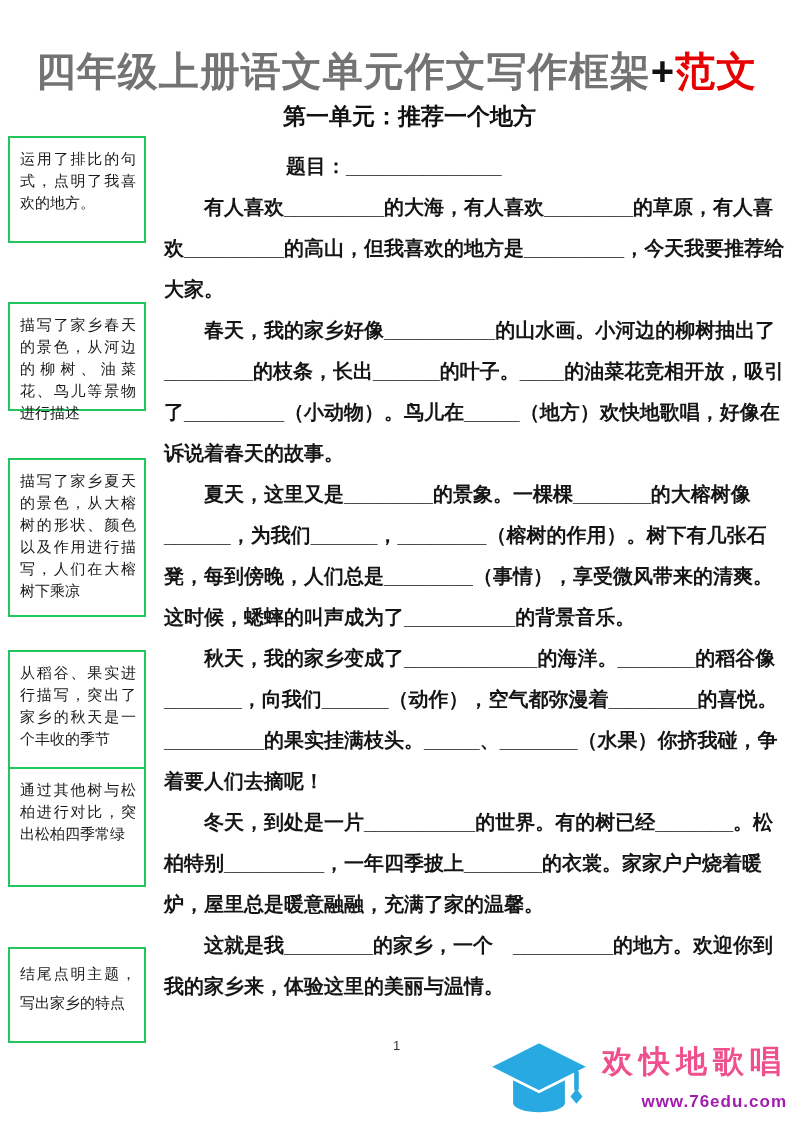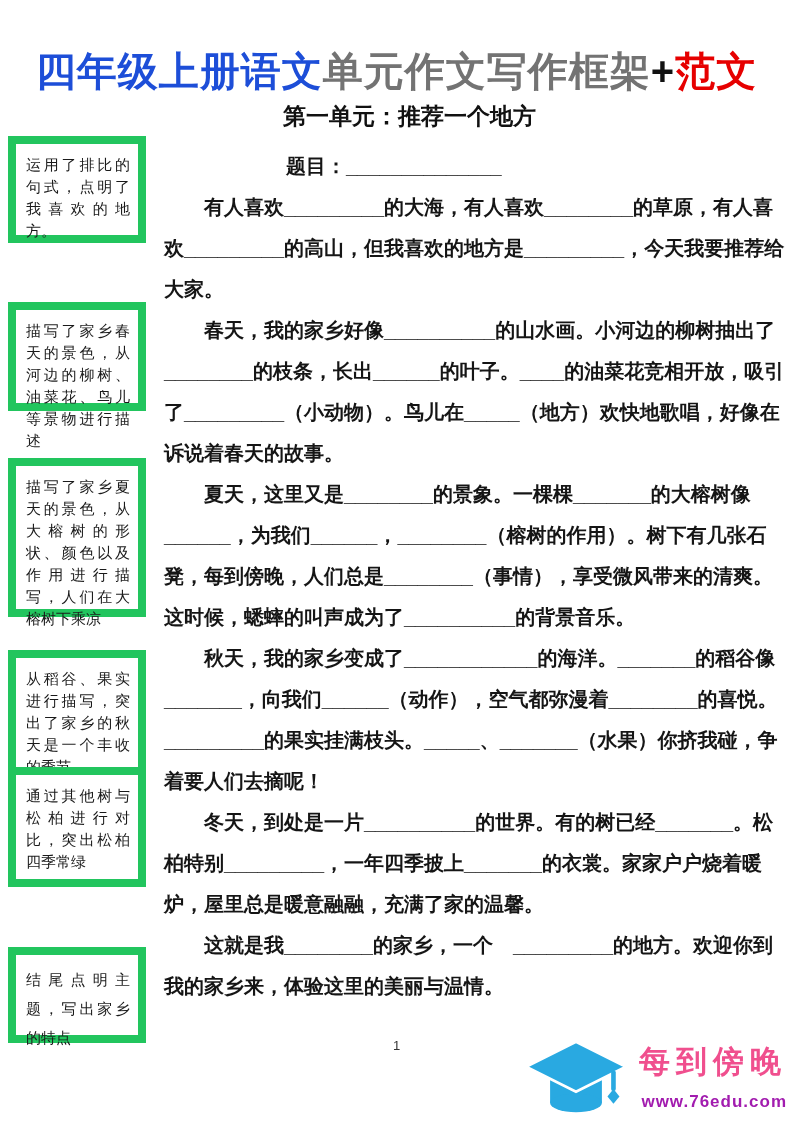--- a/index.html
+++ b/index.html
@@ -12,33 +12,33 @@
     overflow: hidden;
   }
   .page { position: relative; width: 793px; height: 1122px; background: #fff; }
 
   
   .doc-title {
     position: absolute; top: 44px; left: 0; width: 793px;
     text-align: center; font-size: 40px; font-weight: bold;
     letter-spacing: 1px; white-space: nowrap;
   }
-  .doc-title .t-black { color: #1d4ed8; }
+  .doc-title .t-black { color: #737373; }
   .doc-title .t-blue  { color: #737373; }
   .doc-title .t-plus  { color: #111111; }
   .doc-title .t-red   { color: #E60000; }
   .doc-subtitle {
     position: absolute; top: 101px; left: 0; width: 793px;
     text-align: center; font-size: 23px; font-weight: bold; color: #111; padding-left: 26px;
   }
 
   
   .note {
     position: absolute; left: 8px; width: 138px;
-    border: 8px solid #22c55e; background: #fff;
+    border: 2px solid #22c55e; background: #fff;
     padding: 10px 8px 8px 10px;
     font-size: 15px; line-height: 22px; color: #1a1a1a;
     text-align: justify;
   }
   .note-1 { top: 136px;  height: 107px; }
   .note-2 { top: 302px;  height: 109px; }
   .note-3 { top: 458px;  height: 159px; }
   .note-4 { top: 650px;  height: 135px; }
   .note-5 { top: 767px;  height: 120px; }
   .note-6 { top: 947px;  height: 96px; line-height: 29px; }
@@ -109,18 +109,18 @@
         <rect x="32" y="42" width="56" height="26" fill="#29A9E1"></rect>
         <ellipse cx="60" cy="68" rx="28" ry="10" fill="#29A9E1"></ellipse>
 
         <polygon points="60,2 114,29 60,56 6,29" fill="#29A9E1" stroke="#ffffff" stroke-width="3"></polygon>
 
         <rect x="98" y="33" width="5" height="22" rx="2" fill="#29A9E1"></rect>
         <polygon points="100.5,53 107,61 100.5,69 94,61" fill="#29A9E1"></polygon>
       </svg>
     </span>
     <span class="brand-text">
-      <span class="brand-name">每到傍晚</span>
+      <span class="brand-name">欢快地歌唱</span>
       <span class="brand-url">www.76edu.com</span>
     </span>
   </div>
 
 </div>
 
 </body></html>

